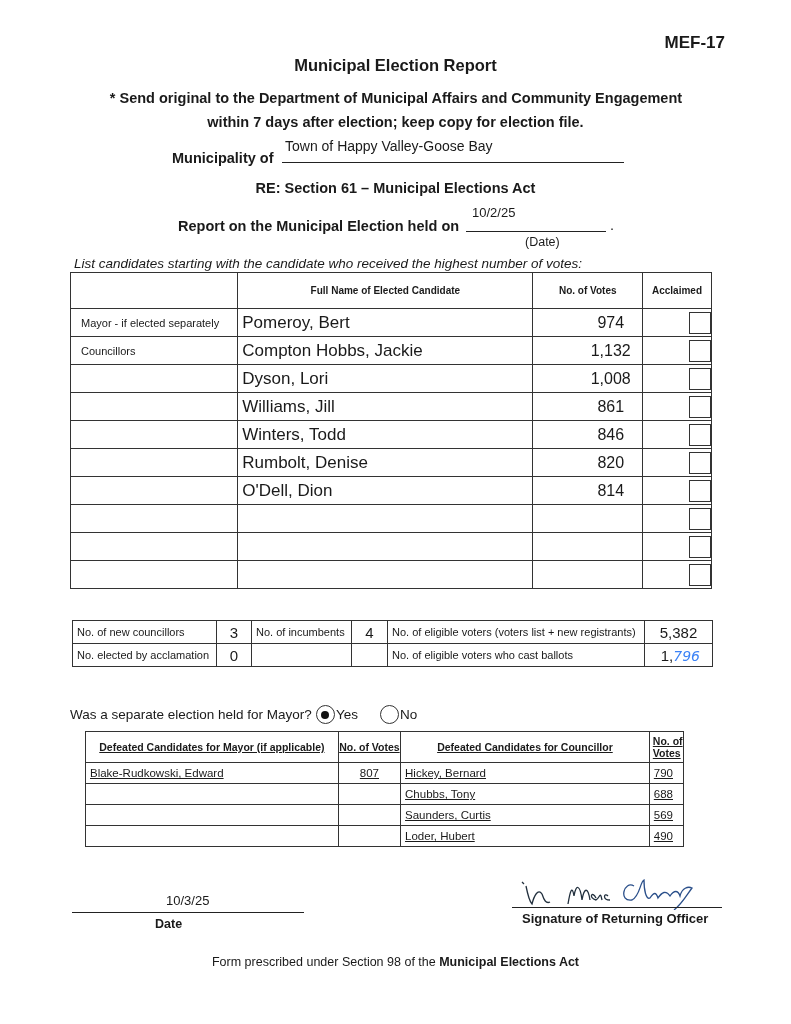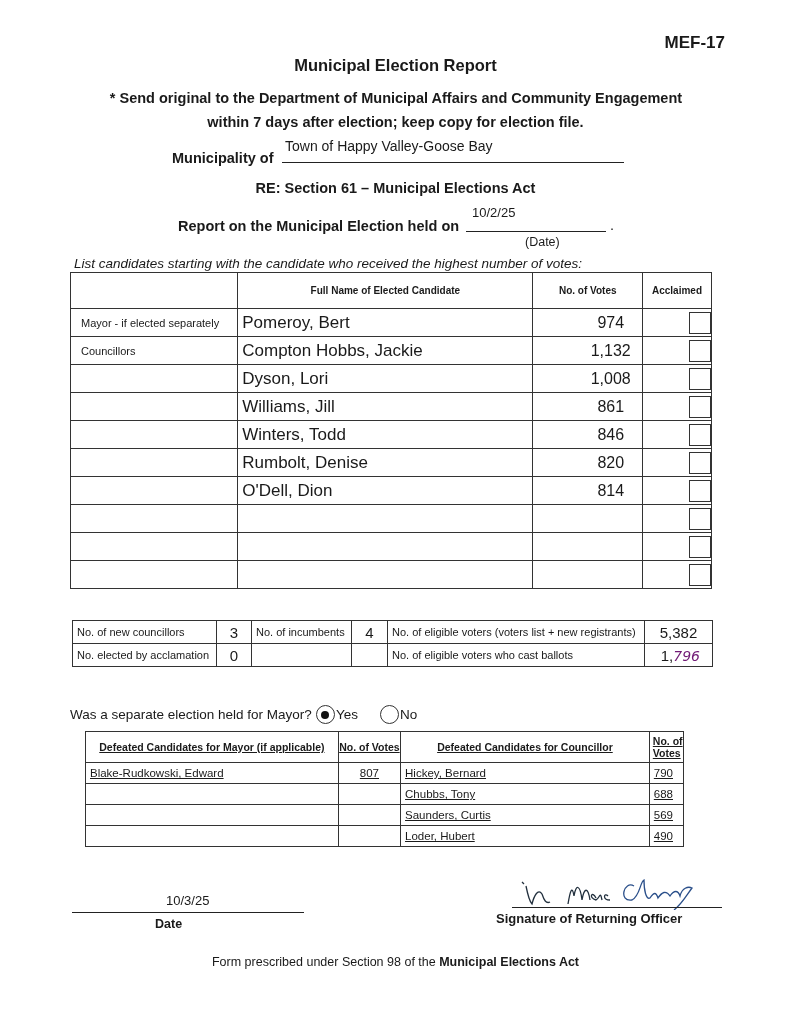--- a/index.html
+++ b/index.html
@@ -34,38 +34,38 @@
   .elected .role { width: 172px; font-size: 11px; padding-left: 10px; }
   .elected .name { width: 324px; font-size: 17px; padding-left: 4px; }
   .elected .votes { width: 66px; font-size: 16px; text-align: center; }
   .elected .accl { text-align: center; }
   .checkbox { display: inline-block; width: 20px; height: 20px; border: 1.5px solid #333; vertical-align: middle; }
 
   .stats { left: 72px; top: 620px; width: 641px; font-size: 11px; }
   .stats td { height: 22px; padding-left: 4px; }
   .stats .num { text-align: center; font-size: 15px; padding-left: 0; }
   .stats .rightnum { text-align: right; padding-right: 12px; font-size: 15px; }
-  .hand { color: #701a75; font-family: "DejaVu Sans", sans-serif; font-style: italic; font-size: 14px; }
+  .hand { color: #3b82f6; font-family: "DejaVu Sans", sans-serif; font-style: italic; font-size: 14px; }
 
   .mayor-q { left: 70px; top: 705px; font-size: 13.5px; white-space: nowrap; display: flex; align-items: center; }
   .radio { display: inline-block; width: 17px; height: 17px; border: 1.5px solid #333; border-radius: 50%; position: relative; margin: 0 1px 0 4px; }
   .radio.on::after { content: ""; position: absolute; left: 4.5px; top: 4.5px; width: 8px; height: 8px; border-radius: 50%; background: #111; }
   .radio-no { margin-left: 22px; }
 
   .defeated { left: 85px; top: 731px; width: 599px; font-size: 11.5px; text-decoration: underline; }
   .defeated th { height: 30px; font-size: 10.5px; font-weight: bold; }
   .defeated td { height: 20px; padding-left: 4px; }
   .defeated .vc { text-align: center; padding-left: 0; }
   .defeated .vr { text-align: right; padding-right: 10px; }
 
   .sign-date { left: 166px; top: 893px; font-size: 13px; }
   .date-line { left: 72px; top: 912px; width: 232px; border-bottom: 1.5px solid #222; }
   .date-label { left: 155px; top: 917px; font-size: 12.5px; font-weight: bold; }
   .sig-line { left: 512px; top: 907px; width: 210px; border-bottom: 1.5px solid #222; }
-  .sig-label { left: 496px; top: 911px; font-size: 13px; font-weight: bold; white-space: nowrap; }
+  .sig-label { left: 522px; top: 911px; font-size: 13px; font-weight: bold; white-space: nowrap; }
   .signature { left: 516px; top: 874px; }
   .footer { left: 0; width: 791px; top: 955px; font-size: 12.5px; text-align: center; }
 </style>
 </head>
 <body>
 
 <div class="abs form-code">MEF-17</div>
 <div class="abs title">Municipal Election Report</div>
 <div class="abs instr1">* Send original to the Department of Municipal Affairs and Community Engagement</div>
 <div class="abs instr2">within 7 days after election; keep copy for election file.</div>

